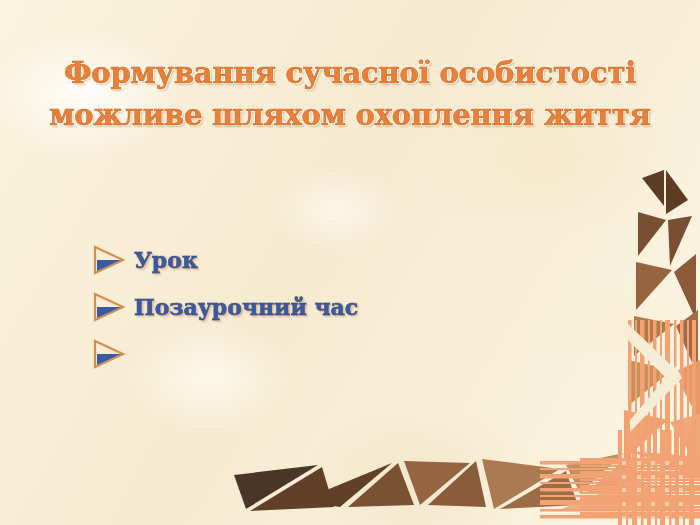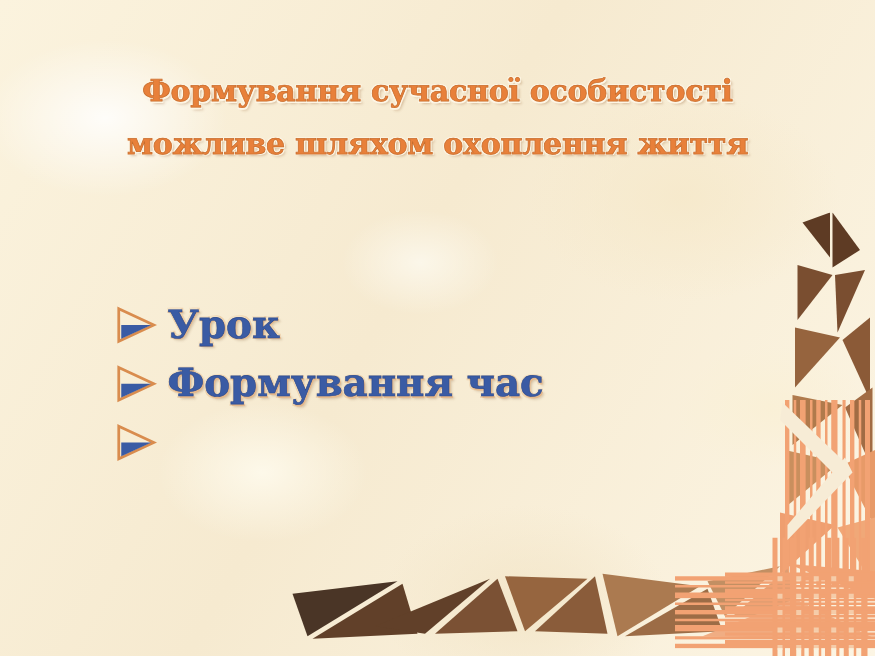--- a/index.html
+++ b/index.html
@@ -23,21 +23,21 @@
 
   
   #title-block{
     position:absolute;left:0;top:52px;width:700px;text-align:center;
     line-height:42px;
   }
   .title-line{
     display:block;
     font-family:"DejaVu Serif", serif;
     font-weight:bold;
-    font-size:24px;
+    font-size:29px;
     letter-spacing:-0.2px;
     color:#e8803a;
     -webkit-text-stroke:0.6px #c96d2c;
     text-shadow:
       1px 1px 0 #fdf6e6,
       -1px -1px 0 #fdf6e6,
       1px -1px 0 #fdf6e6,
       -1px 1px 0 #fdf6e6,
       2px 2px 2px rgba(140,80,30,.30);
     white-space:nowrap;
@@ -49,21 +49,21 @@
   }
   .bullet-row{
     display:flex;align-items:center;height:47px;
   }
   .bullet-marker{
     width:42px;flex:0 0 42px;display:block;
   }
   .bullet-text{
     font-family:"DejaVu Serif", serif;
     font-weight:bold;
-    font-size:31px;
+    font-size:22px;
     color:#3a5ba4;
     -webkit-text-stroke:0.5px #2d4a8c;
     text-shadow:
       1px 1px 0 #e6b98c,
       -1px -1px 0 #f4e2c4,
       1px -1px 0 #efd3ad,
       -1px 1px 0 #efd3ad,
       2px 2px 2px rgba(120,80,40,.28);
     white-space:nowrap;
   }
@@ -209,21 +209,21 @@
         <polygon points="5,17 29,17 5,28" fill="#3a5ba4"></polygon>
       </svg>
       <span class="bullet-text">Урок</span>
     </div>
 
     <div class="bullet-row">
       <svg class="bullet-marker" viewBox="0 0 42 34">
         <polygon points="3,4 31,17 3,30" fill="none" stroke="#d98c4e" stroke-width="2.2"></polygon>
         <polygon points="5,17 29,17 5,28" fill="#3a5ba4"></polygon>
       </svg>
-      <span class="bullet-text">Формування час</span>
+      <span class="bullet-text">Позаурочний час</span>
     </div>
 
     <div class="bullet-row">
       <svg class="bullet-marker" viewBox="0 0 42 34">
         <polygon points="3,4 31,17 3,30" fill="none" stroke="#d98c4e" stroke-width="2.2"></polygon>
         <polygon points="5,17 29,17 5,28" fill="#3a5ba4"></polygon>
       </svg>
     </div>
 
   </div>

